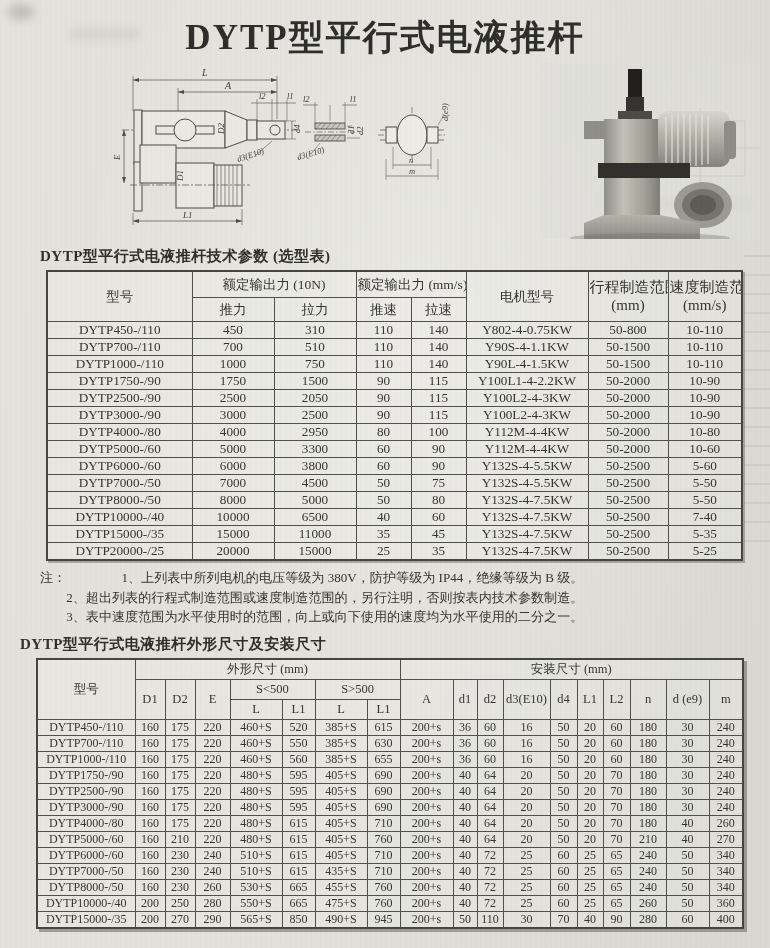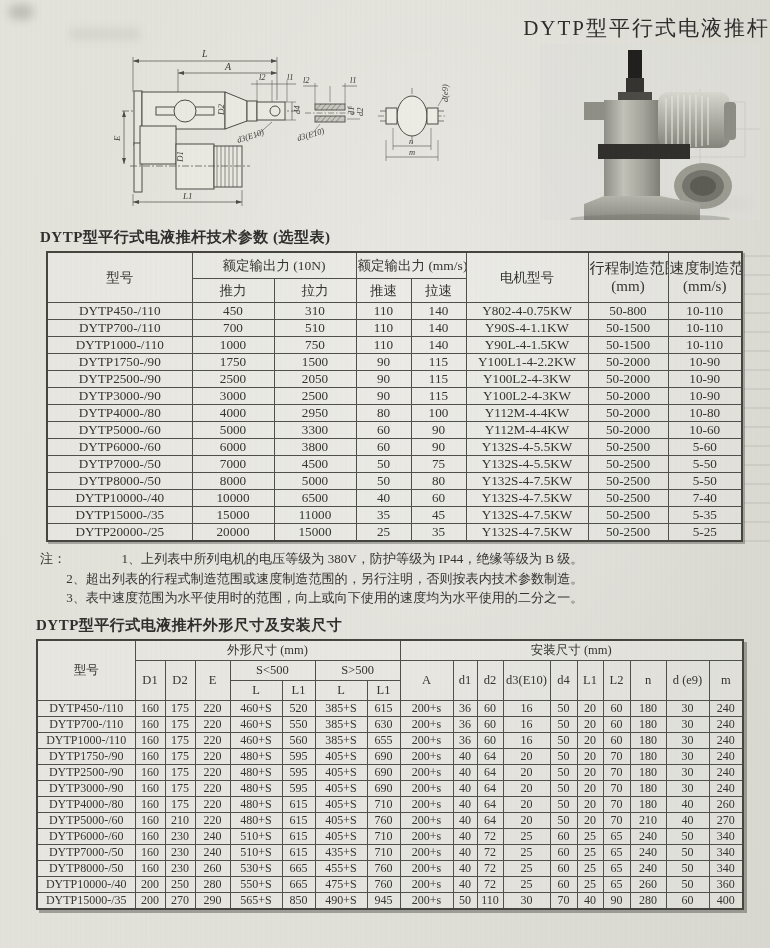--- a/index.html
+++ b/index.html
@@ -9,21 +9,21 @@
       radial-gradient(ellipse at 55% 35%, rgba(255,255,255,.25), rgba(0,0,0,0) 60%),
       linear-gradient(100deg,#e3e2db 0%,#e0dfd8 55%,#d8d7d0 100%);
     font-family:"Liberation Serif","DejaVu Serif",serif;color:#30302e;
   }
   .grain{position:absolute;inset:0;pointer-events:none;opacity:.5;
     background:repeating-linear-gradient(90deg,rgba(120,120,112,.03) 0 2px,rgba(255,255,255,.02) 2px 5px);}
   .smudge{position:absolute;left:8px;top:4px;width:26px;height:16px;background:#6a6a64;border-radius:50%;filter:blur(5px);opacity:.30;}
   .bleed-strip{position:absolute;right:0;top:255px;width:26px;height:300px;opacity:.10;
     background:repeating-linear-gradient(180deg,#55554f 0 2px,transparent 2px 19px);}
   .bleed-blob{position:absolute;background:#77766f;filter:blur(4px);opacity:.12;}
-  h1.title{margin:0;padding-top:14px;text-align:right;font-size:21px;font-weight:normal;letter-spacing:2px;color:#2c2c2a;}
+  h1.title{margin:0;padding-top:14px;text-align:center;font-size:35px;font-weight:bold;letter-spacing:2px;color:#2c2c2a;}
   .figures{position:relative;height:176px;margin-top:2px;}
   .figures svg{position:absolute;left:0;top:0;}
   .caption{margin:8px 0 4px 40px;font-size:15px;font-weight:600;letter-spacing:.5px;color:#2d2d2b;}
   table{border-collapse:collapse;table-layout:fixed;background:rgba(255,255,255,.18);}
   #spec-table{margin-left:46px;width:695px;box-shadow:2px 2px 0 rgba(90,90,84,.45);}
   #dim-table{margin-left:36px;width:706px;box-shadow:3px 3px 0 rgba(90,90,84,.5);}
   th,td{border:1px solid #4e4e4a;text-align:center;vertical-align:middle;padding:0 1px;
     font-weight:normal;white-space:nowrap;overflow:hidden;color:#33332f;}
   #spec-table{border:2px solid #44443f;font-size:13.5px;}
   #spec-table thead tr:first-child th{height:25px;font-size:13.5px;}
@@ -423,21 +423,21 @@
     <div class="note-row">
       <span class="note-label">注：</span>
       <div class="note-items">
           <div class="note-item">1、上列表中所列电机的电压等级为 380V，防护等级为 IP44，绝缘等级为 B 级。</div>
           <div class="note-item">2、超出列表的行程式制造范围或速度制造范围的，另行注明，否则按表内技术参数制造。</div>
           <div class="note-item">3、表中速度范围为水平使用时的范围，向上或向下使用的速度均为水平使用的二分之一。</div>
         </div>
     </div>
   </div>
 
-  <div class="caption" style="margin-left:36px;">DYTP型平行式电液推杆外形尺寸及安装尺寸</div>
+  <div class="caption" style="margin-left:20px;">DYTP型平行式电液推杆外形尺寸及安装尺寸</div>
 
   <table id="dim-table">
     <colgroup>
       <col style="width:98px">
         <col style="width:30px">
         <col style="width:30px">
         <col style="width:35px">
       <col style="width:52px">
         <col style="width:33px">
         <col style="width:52px">

